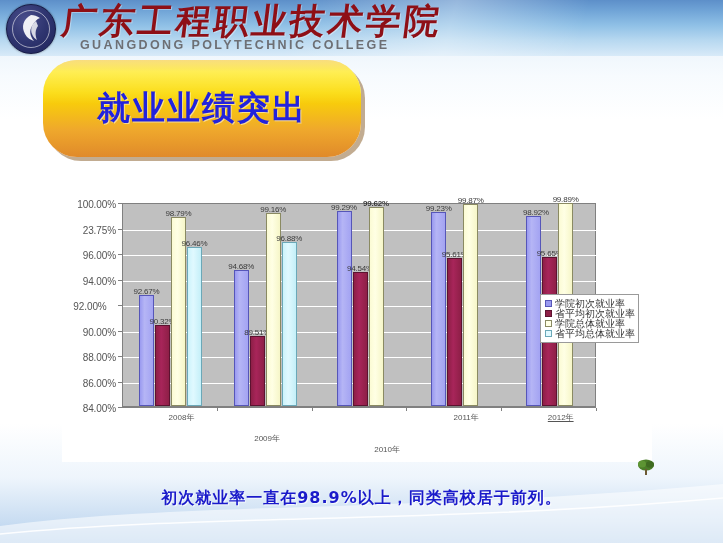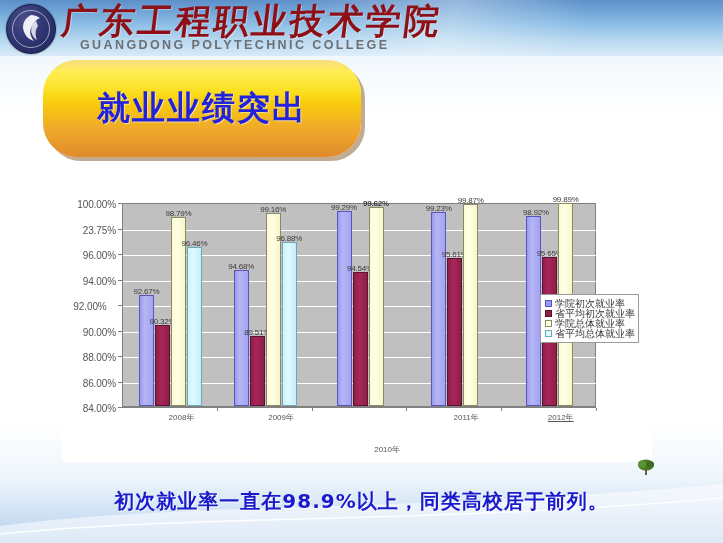--- a/index.html
+++ b/index.html
@@ -131,21 +131,21 @@
   .legend-swatch.s1{background:#8e1f47;border:1px solid #5c1230;}
   .legend-swatch.s2{background:#ffffe4;border:1px solid #8a8a62;}
   .legend-swatch.s3{background:#e0f9ff;border:1px solid #6ba8b8;}
   .legend-text{font-size:10px;color:#333;white-space:nowrap;line-height:9px;}
 
   
   .tree{position:absolute;left:636px;top:458px;width:20px;height:18px;}
   .caption{
     position:absolute;left:0;top:488px;width:723px;text-align:center;
     font-family:"DejaVu Sans","Liberation Sans",sans-serif;
-    font-size:20px;font-weight:bold;color:#1a1aca;letter-spacing:1px;
+    font-size:16px;font-weight:bold;color:#1a1aca;letter-spacing:1px;
     text-shadow:1px 1px 1px rgba(255,255,255,.85);
   }
   .swoosh{position:absolute;left:0;top:468px;width:723px;height:75px;pointer-events:none;}
 </style>
 </head>
 <body>
 
 <div id="slide">
 
   <div class="header">
@@ -229,21 +229,21 @@
           <div class="bar s1" style="left: 419.1px; width: 15px; height: 148.537px;"></div>
           <div class="bar-label" style="left: 410.6px; width: 32px; top: 45.4625px;">95.65%</div>
           <div class="bar s2" style="left: 435.1px; width: 15px; height: 202.597px;"></div>
           <div class="bar-label" style="left: 426.6px; width: 32px; top: -8.5975px;">99.89%</div>
         </div>
     </div>
     <div class="xaxis-line"></div>
     <div id="xaxis">
         <div class="xtick-label" style="left: 82.4px; width: 50px;">2008年</div>
         <div class="xtick-mark" style="left: 154.8px;"></div>
-        <div class="xtick-label" style="left: 182px; width: 50px;">2009年</div>
+        <div class="xtick-label" style="left: 168px; width: 50px; margin-top: 21px;">2009年</div>
         <div class="xtick-mark" style="left: 249.6px;"></div>
         <div class="xtick-label" style="left: 288px; width: 50px; margin-top: 32px;">2010年</div>
         <div class="xtick-mark" style="left: 344.4px;"></div>
         <div class="xtick-label" style="left: 366.8px; width: 50px;">2011年</div>
         <div class="xtick-mark" style="left: 439.2px;"></div>
         <div class="xtick-label" style="left: 461.6px; width: 50px; text-decoration: underline;">2012年</div>
         <div class="xtick-mark" style="left: 534px;"></div>
       </div>
     <div class="legend" id="legend">
         <div class="legend-row">

